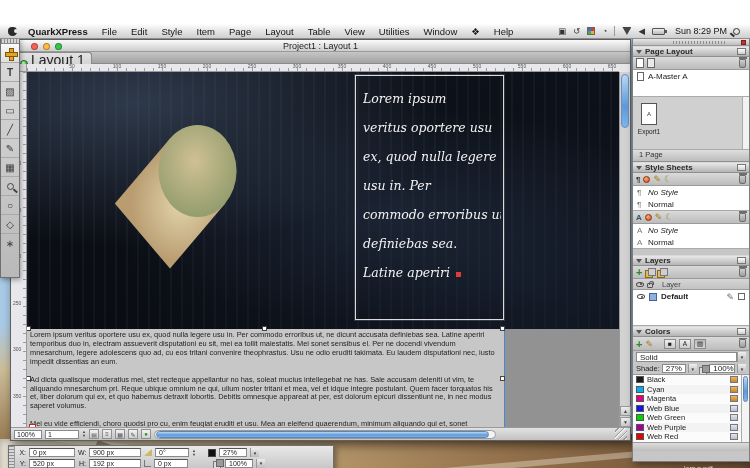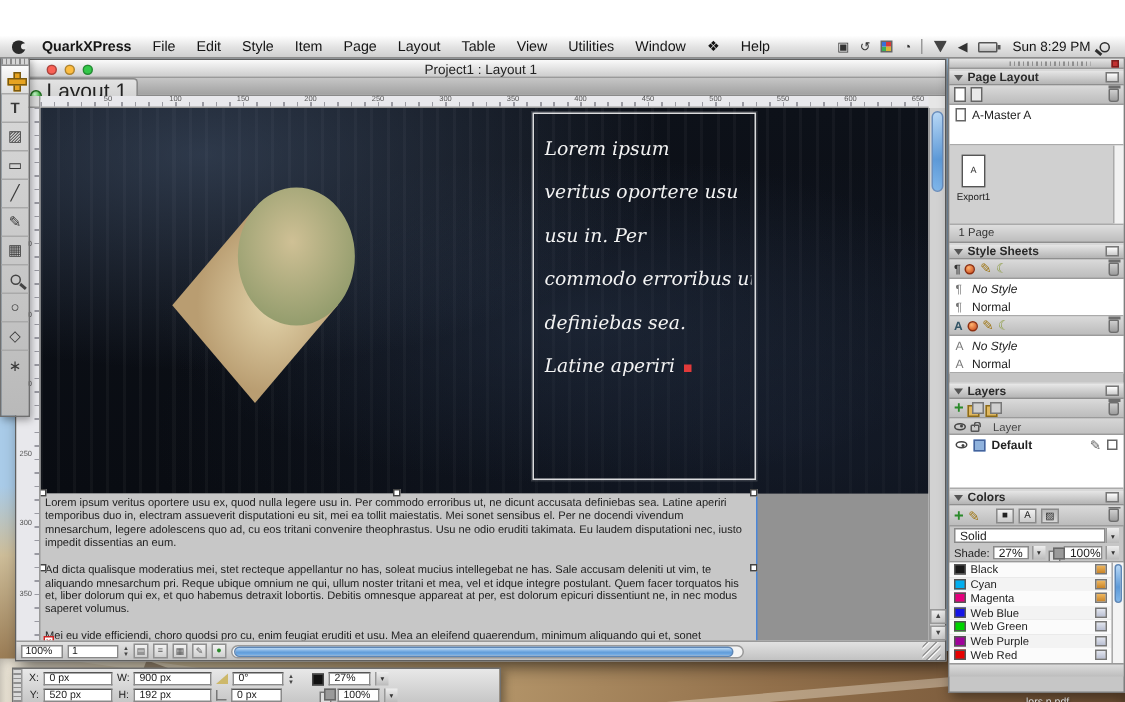--- a/index.html
+++ b/index.html
@@ -321,20 +321,21 @@
 
       <div class="doorimg">
         <div class="heartwrap">
           <div class="heart"></div>
         </div>
       </div>
 
       <div class="scriptbox">
         <div class="scriptline">Lorem ipsum</div>
         <div class="scriptline">veritus oportere usu</div>
+        <div class="scriptline">ex, quod nulla legere</div>
         <div class="scriptline">usu in. Per</div>
         <div class="scriptline">commodo erroribus ut,</div>
         <div class="scriptline">definiebas sea.</div>
         <div class="scriptline"><span>Latine aperiri</span><span class="odot"></span></div>
       </div>
 
       <div class="guide" style="background: rgb(74, 134, 216);"></div>
 
       <div class="textbox">
         <div class="para">Lorem ipsum veritus oportere usu ex, quod nulla legere usu in. Per commodo erroribus ut, ne dicunt accusata definiebas sea. Latine aperiri temporibus duo in, electram assueverit disputationi eu sit, mei ea tollit maiestatis. Mei sonet sensibus el. Per ne docendi vivendum mnesarchum, legere adolescens quo ad, cu eos tritani convenire theophrastus. Usu ne odio eruditi takimata. Eu laudem disputationi nec, iusto impedit dissentias an eum.</div>

